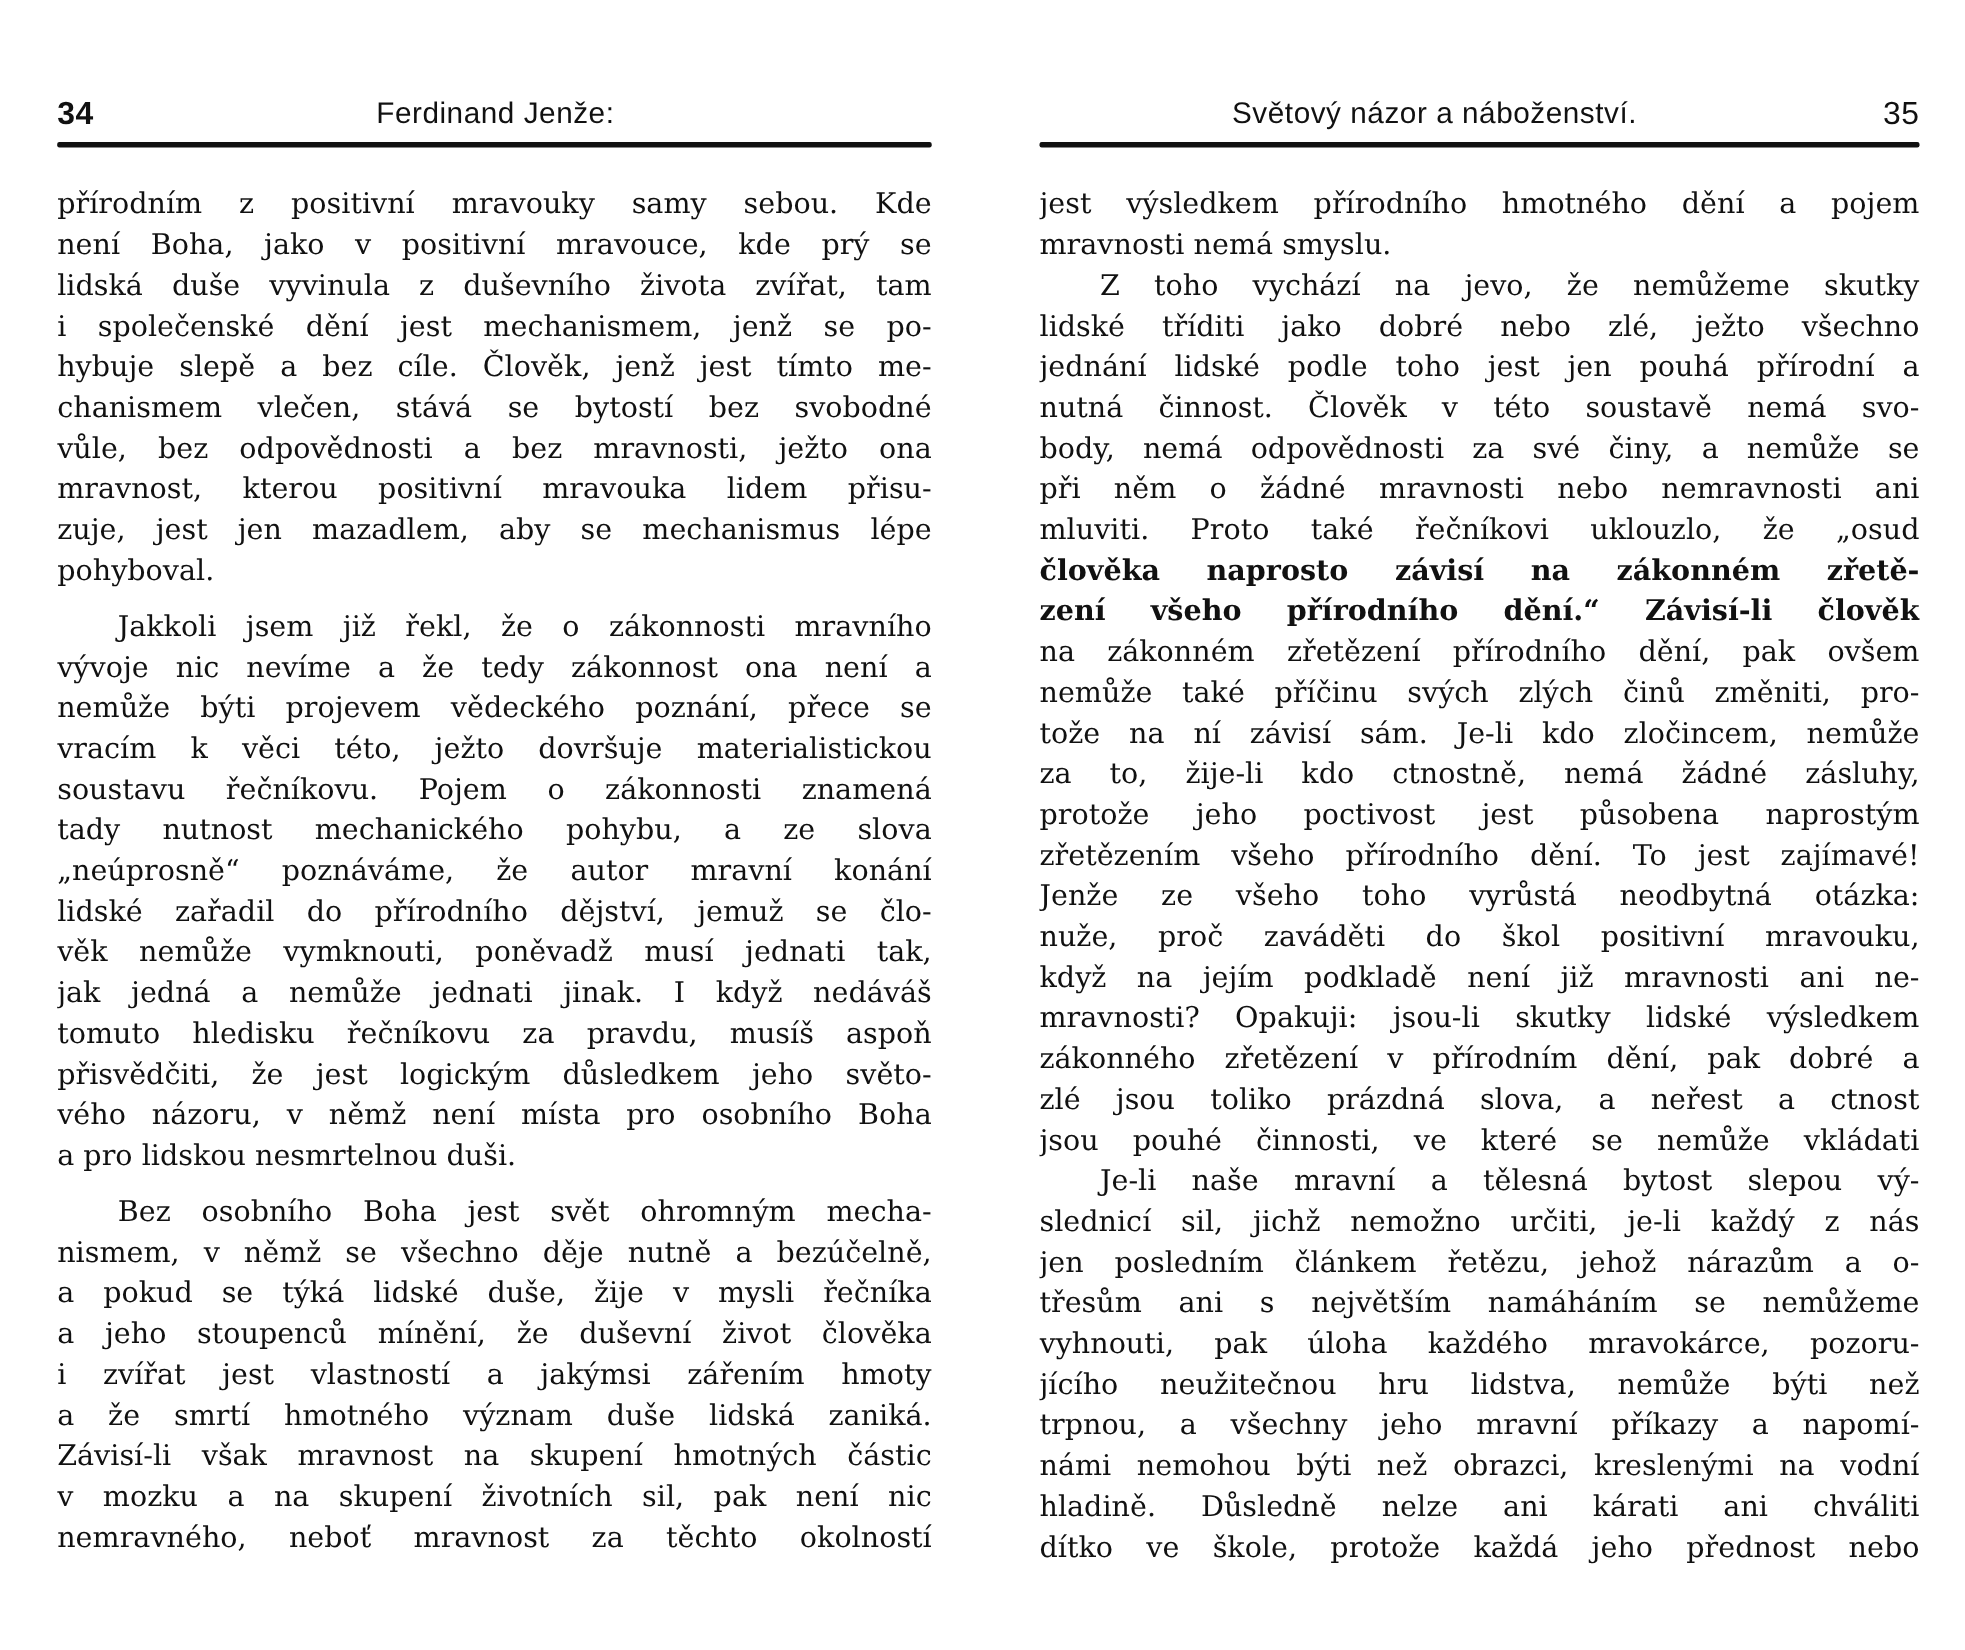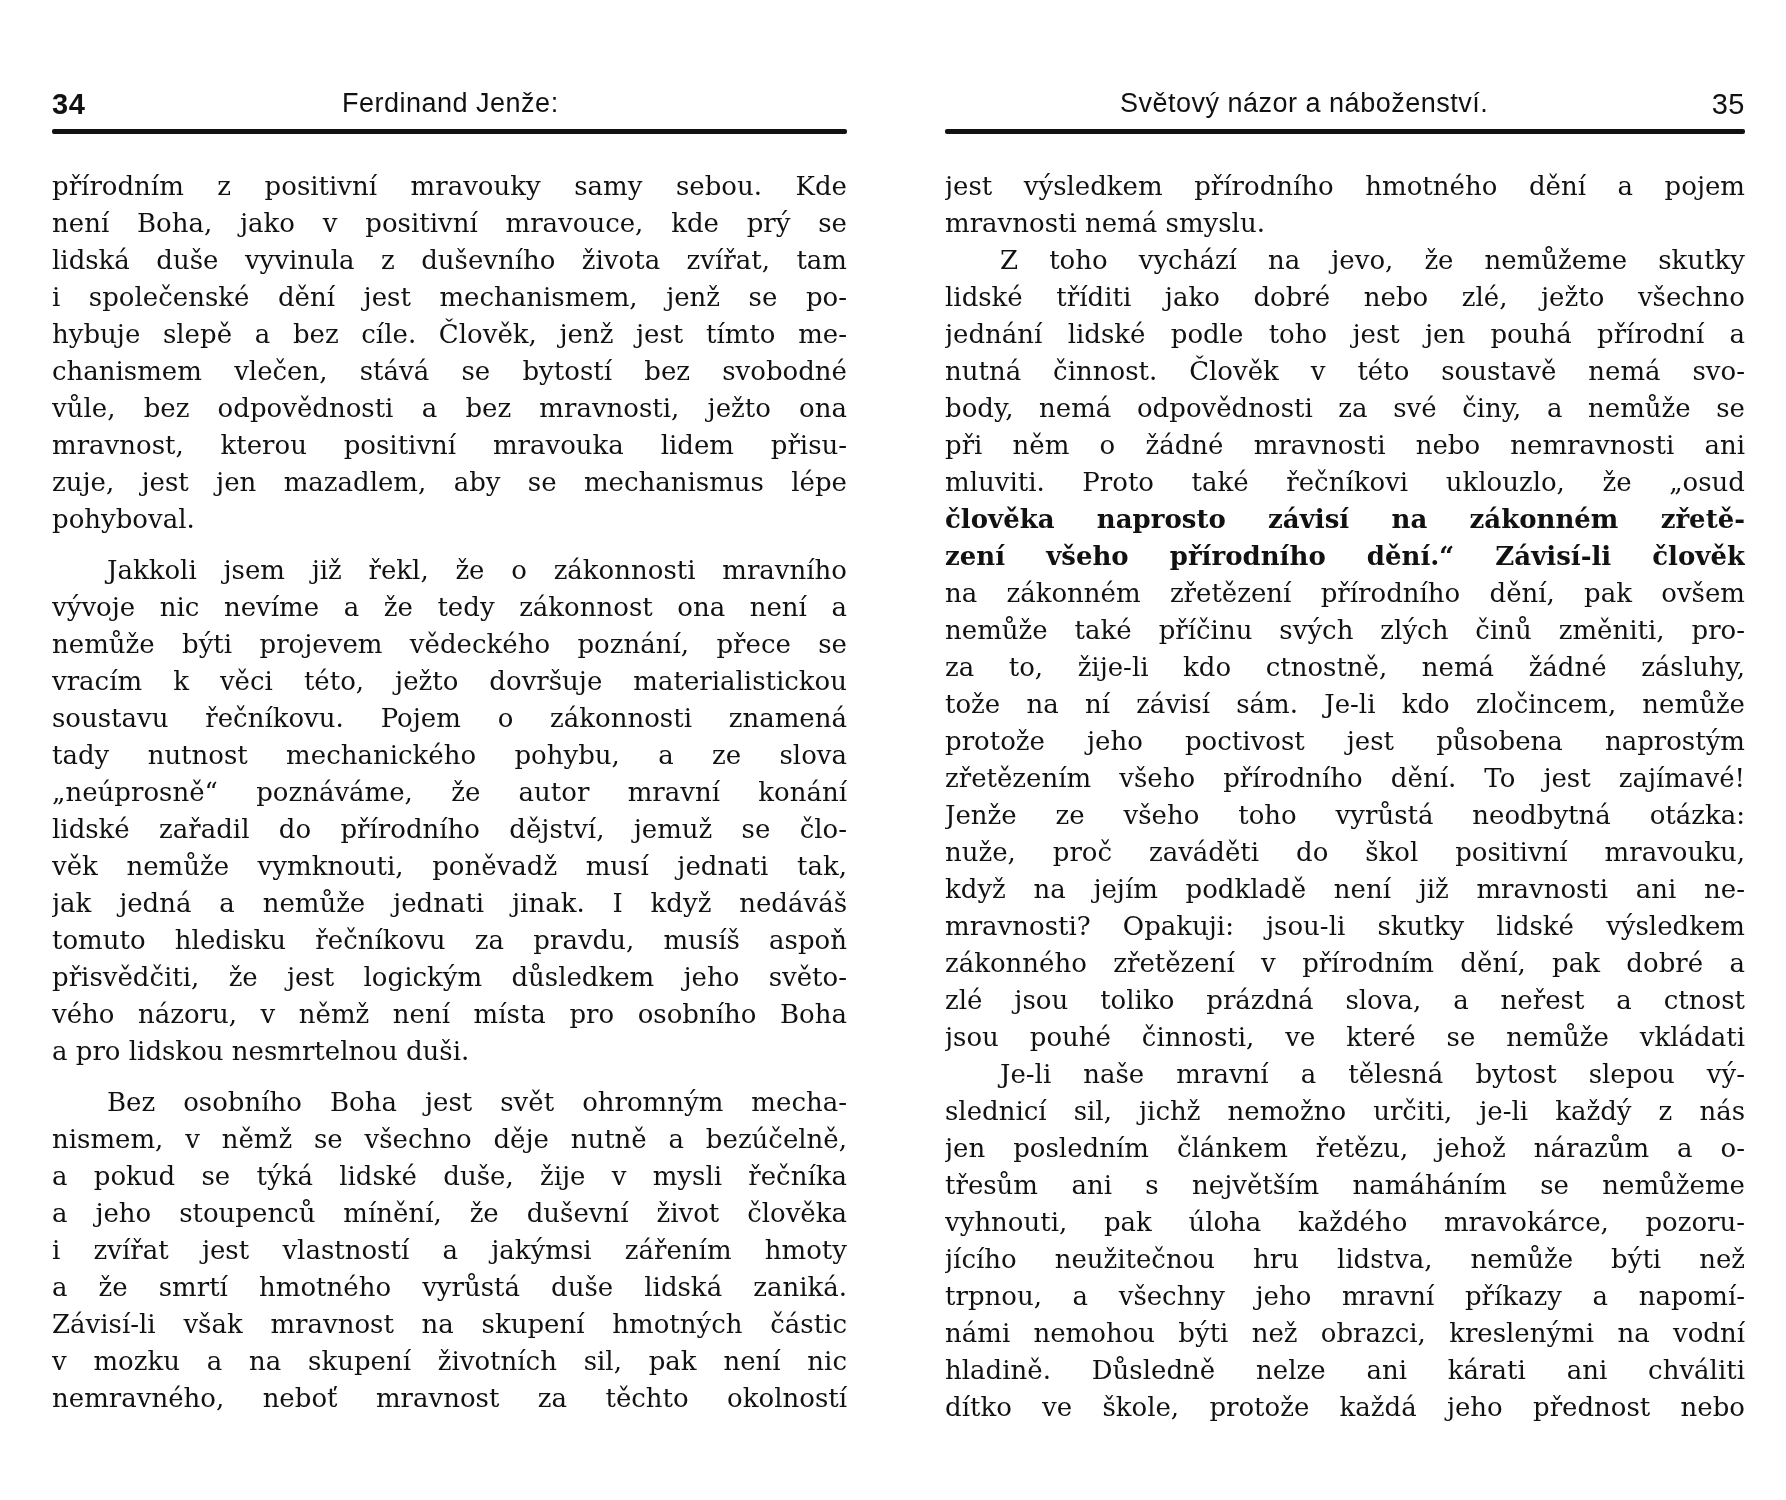--- a/index.html
+++ b/index.html
@@ -67,21 +67,21 @@
       <div class="line last">a pro lidskou nesmrtelnou duši.</div>
     </div>
     <div class="para-gap"></div>
 
     <div>
       <div class="line indent">Bez osobního Boha jest svět ohromným mecha-</div>
       <div class="line">nismem, v němž se všechno děje nutně a bezúčelně,</div>
       <div class="line">a pokud se týká lidské duše, žije v mysli řečníka</div>
       <div class="line">a jeho stoupenců mínění, že duševní život člověka</div>
       <div class="line">i zvířat jest vlastností a jakýmsi zářením hmoty</div>
-      <div class="line">a že smrtí hmotného vyrůstá duše lidská zaniká.</div>
+      <div class="line">a že smrtí hmotného význam duše lidská zaniká.</div>
       <div class="line">Závisí-li však mravnost na skupení hmotných částic</div>
       <div class="line">v mozku a na skupení životních sil, pak není nic</div>
       <div class="line">nemravného, neboť mravnost za těchto okolností</div>
     </div>
   </div>
 </div>
 
 <div class="page page-right">
   <div class="header">
     <span class="running-title">Světový názor a náboženství.</span>
@@ -100,22 +100,22 @@
       <div class="line">lidské tříditi jako dobré nebo zlé, ježto všechno</div>
       <div class="line">jednání lidské podle toho jest jen pouhá přírodní a</div>
       <div class="line">nutná činnost. Člověk v této soustavě nemá svo-</div>
       <div class="line">body, nemá odpovědnosti za své činy, a nemůže se</div>
       <div class="line">při něm o žádné mravnosti nebo nemravnosti ani</div>
       <div class="line">mluviti. Proto také řečníkovi uklouzlo, že „osud</div>
       <div class="line"><span style="font-weight:bold;">člověka naprosto závisí na zákonném zřetě-</span></div>
       <div class="line"><span style="font-weight:bold;">zení všeho přírodního dění.“ Závisí-li člověk</span></div>
       <div class="line">na zákonném zřetězení přírodního dění, pak ovšem</div>
       <div class="line">nemůže také příčinu svých zlých činů změniti, pro-</div>
+      <div class="line">tože na ní závisí sám. Je-li kdo zločincem, nemůže</div>
       <div class="line">za to, žije-li kdo ctnostně, nemá žádné zásluhy,</div>
-      <div class="line">tože na ní závisí sám. Je-li kdo zločincem, nemůže</div>
       <div class="line">protože jeho poctivost jest působena naprostým</div>
       <div class="line">zřetězením všeho přírodního dění. To jest zajímavé!</div>
       <div class="line">Jenže ze všeho toho vyrůstá neodbytná otázka:</div>
       <div class="line">nuže, proč zaváděti do škol positivní mravouku,</div>
       <div class="line">když na jejím podkladě není již mravnosti ani ne-</div>
       <div class="line">mravnosti? Opakuji: jsou-li skutky lidské výsledkem</div>
       <div class="line">zákonného zřetězení v přírodním dění, pak dobré a</div>
       <div class="line">zlé jsou toliko prázdná slova, a neřest a ctnost</div>
       <div class="line">jsou pouhé činnosti, ve které se nemůže vkládati</div>
     </div>

